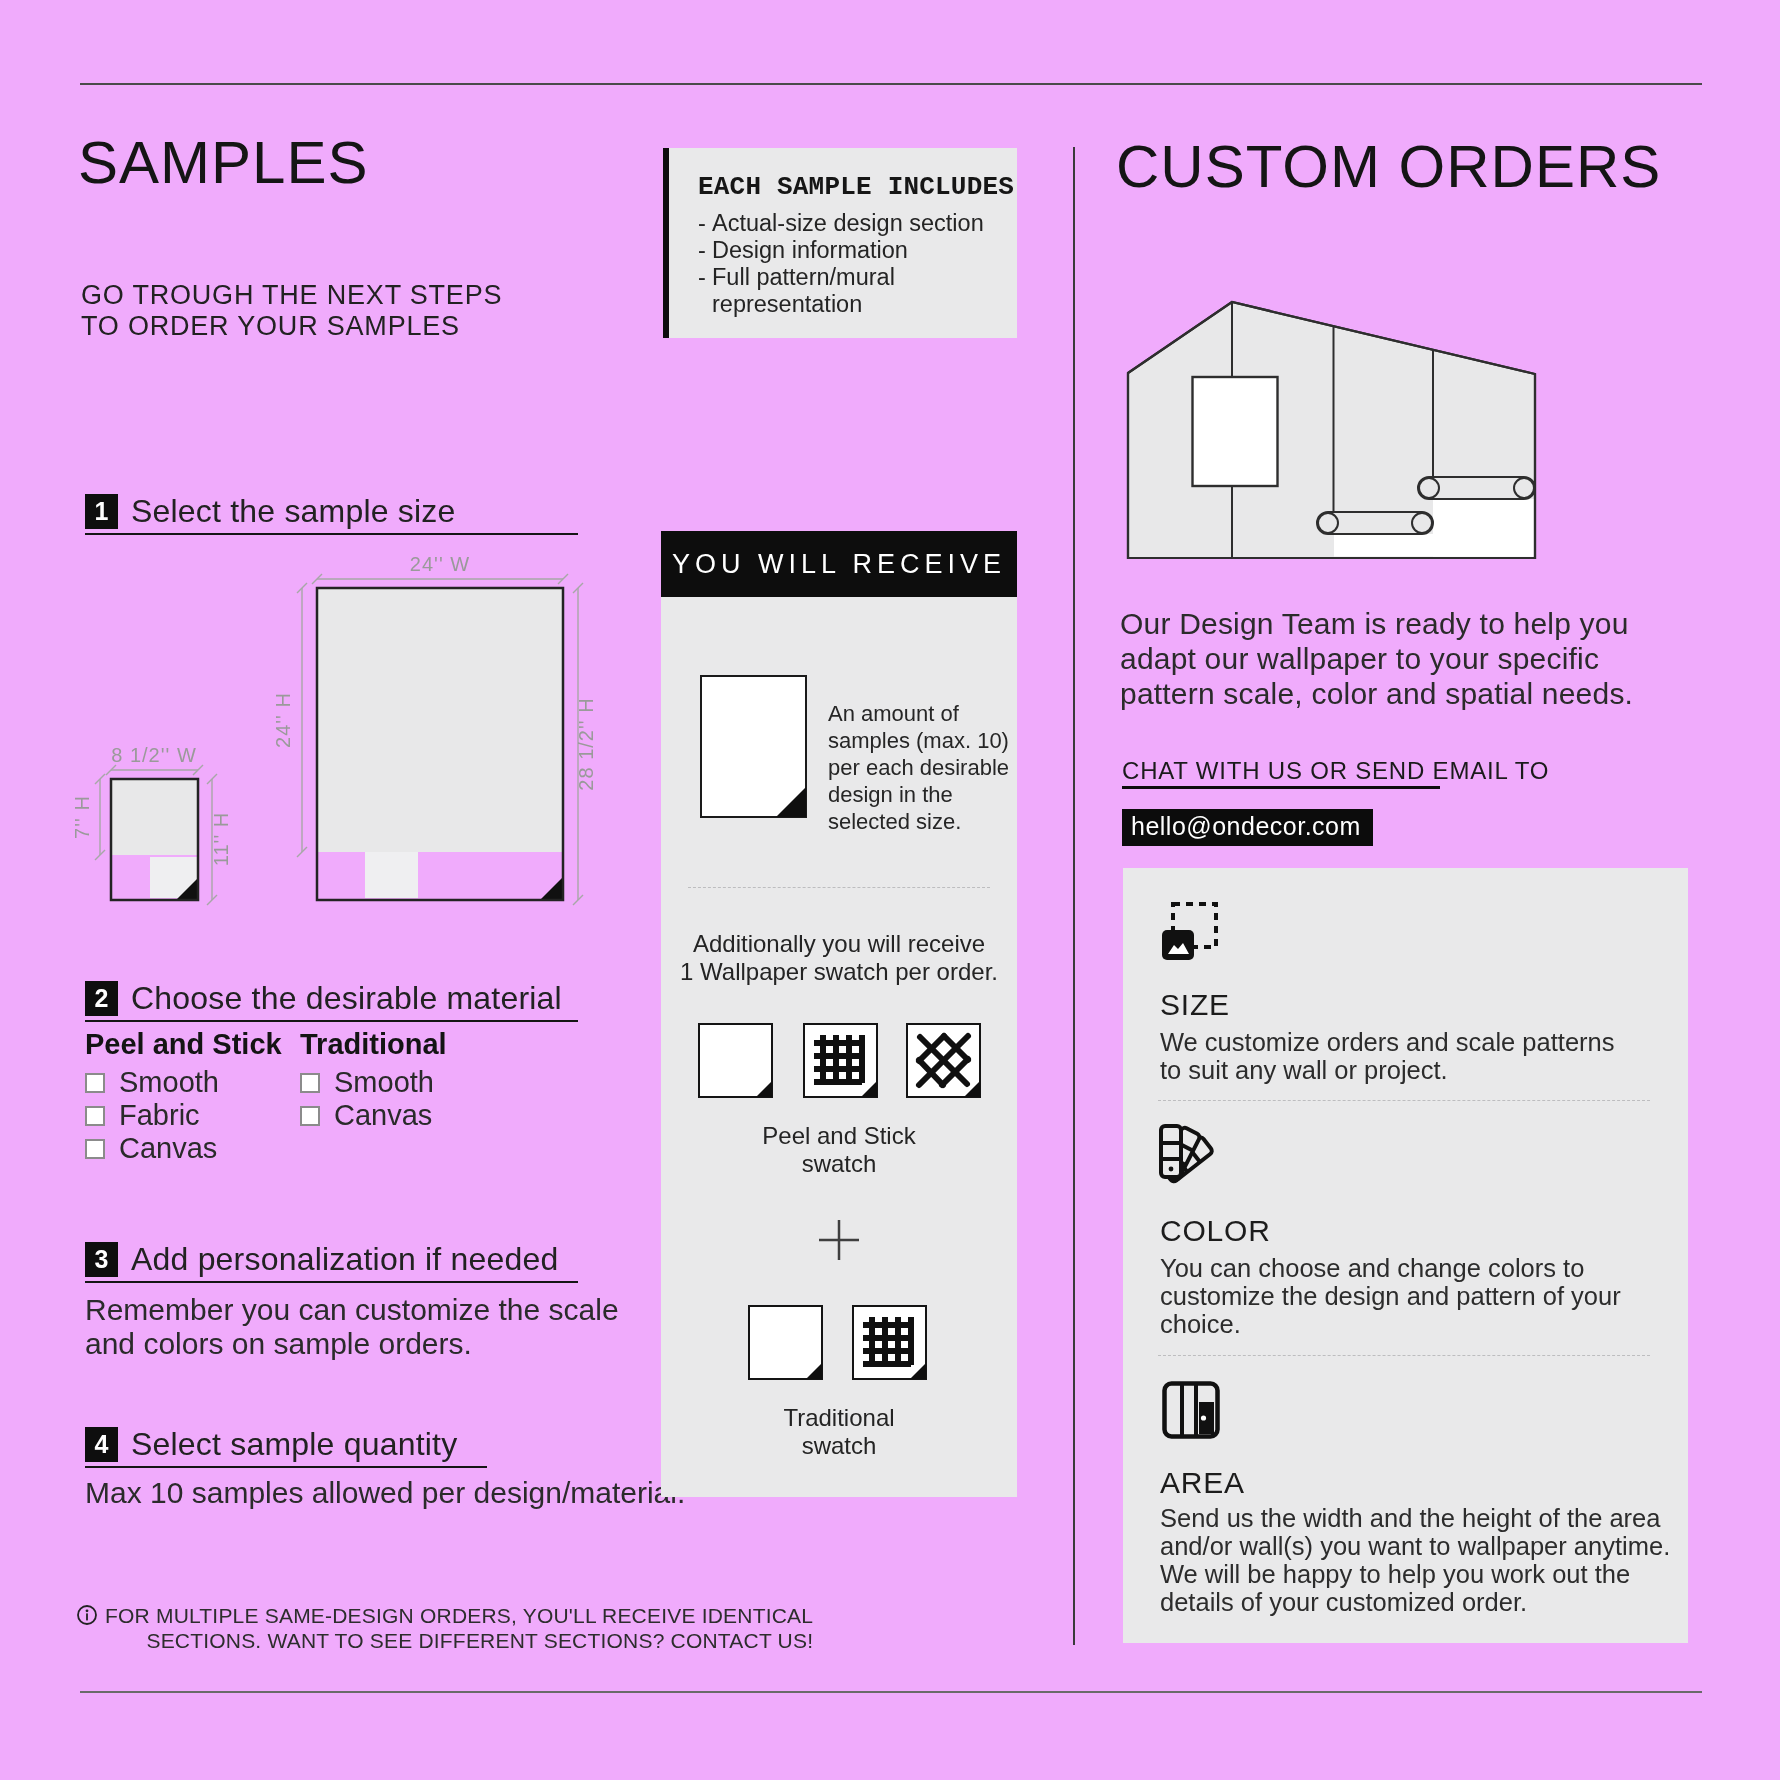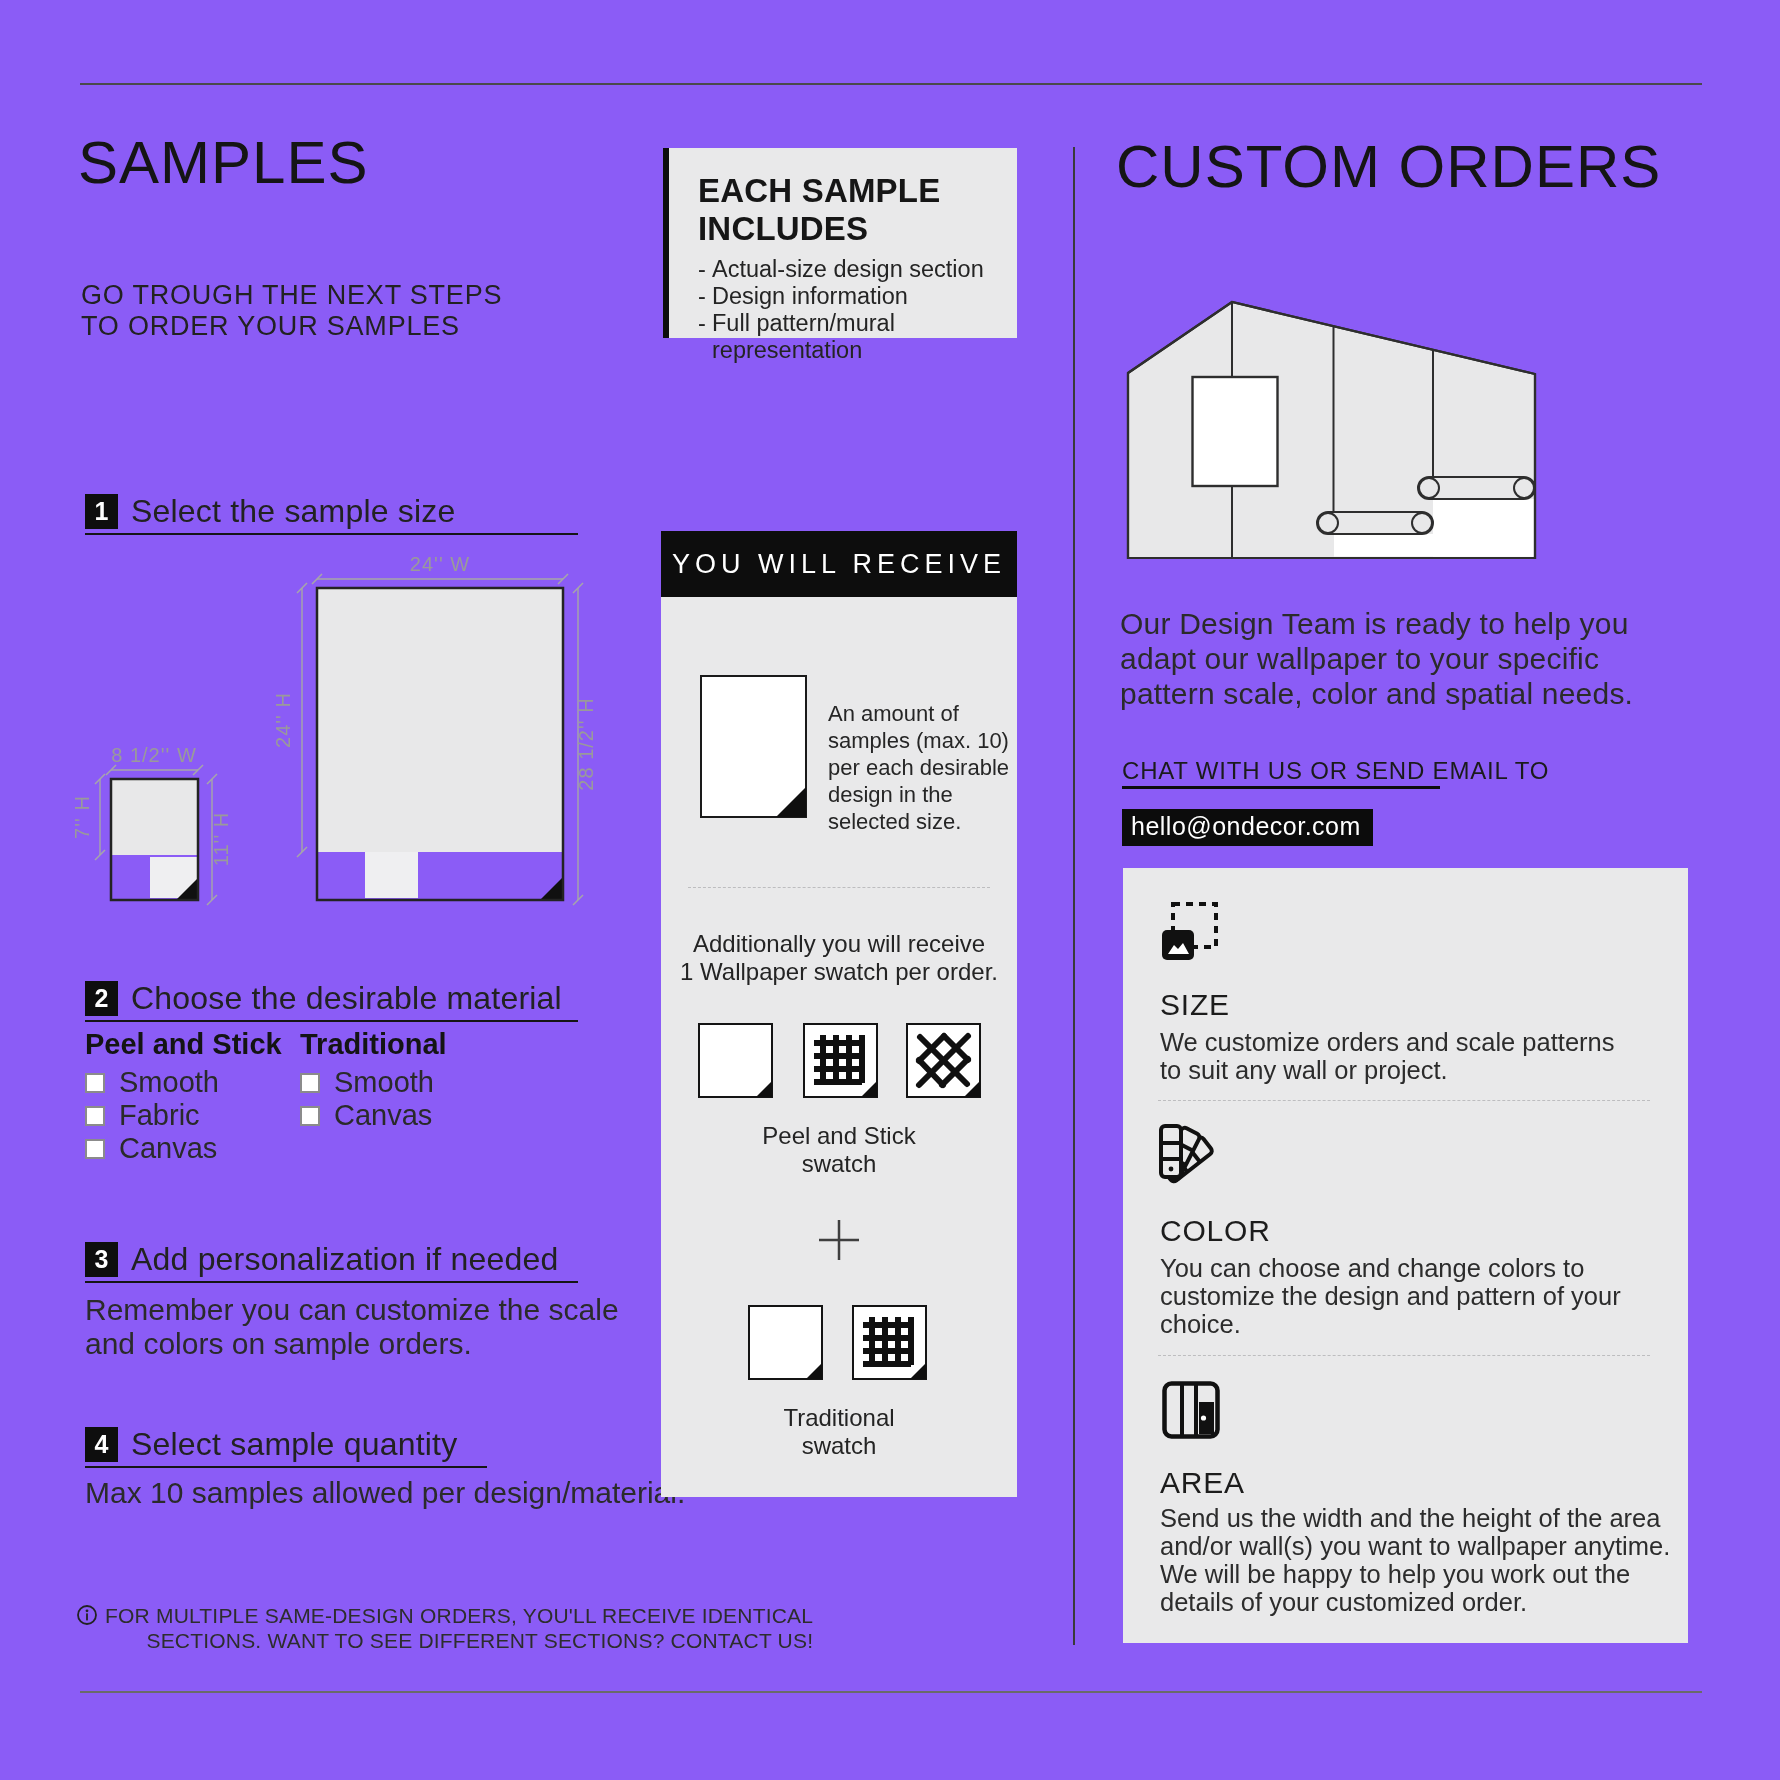--- a/index.html
+++ b/index.html
@@ -1,33 +1,33 @@
 <!DOCTYPE html>
 <html><head>
 <meta charset="utf-8">
 <style>
   html,body{margin:0;padding:0;background:#fff;}
-  .page{position:relative;width:1780px;height:1780px;background:#8b5cf6;overflow:hidden;
+  .page{position:relative;width:1780px;height:1780px;background:#f0abfc;overflow:hidden;
         font-family:"Liberation Sans", sans-serif;color:#1f1f1f;}
   .abs{position:absolute;}
   .rule{position:absolute;height:2px;background:#4a4a4a;}
   .vdivider{position:absolute;width:2px;background:#3a3a3a;}
   .big-title{position:absolute;font-size:60px;font-weight:500;letter-spacing:1px;color:#151515;white-space:nowrap;}
   .intro-line{font-size:27px;letter-spacing:.8px;color:#222;line-height:31px;white-space:nowrap;}
   .step{position:absolute;display:flex;align-items:center;border-bottom:2.5px solid #151515;padding-bottom:3px;}
   .stepnum{width:33px;height:35px;background:#0e0e0e;color:#fff;display:flex;align-items:center;justify-content:center;
            font-size:25px;font-weight:600;flex:0 0 33px;}
   .steplabel{font-size:32px;color:#222;padding-left:13px;white-space:nowrap;letter-spacing:.2px;}
   .mat-title{position:absolute;font-size:29px;font-weight:700;color:#141414;white-space:nowrap;}
   .mat-row{position:absolute;display:flex;align-items:center;font-size:29px;color:#2a2a2a;white-space:nowrap;}
   .cbox{width:16px;height:16px;border:2px solid #8b8b8b;margin-right:14px;background:#fff;}
   .body-line{font-size:30px;color:#2b2b2b;line-height:34px;white-space:nowrap;}
   .footnote-line{font-size:21px;letter-spacing:.2px;color:#2d2d2d;line-height:25px;white-space:nowrap;}
   .includes-box{position:absolute;background:#e9e9ea;border-left:6px solid #0d0d0d;box-sizing:border-box;padding:24px 0 0 29px;}
-  .inc-title{font-size:33px;font-weight:700;color:#161616;letter-spacing:.2px;}
+  .inc-title{font-size:26px;font-weight:700;color:#161616;letter-spacing:.2px;font-family:Liberation Mono, monospace;}
   .inc-items{margin-top:8px;width:316px;}
   .inc-item{display:flex;font-size:23.5px;line-height:27px;color:#242424;}
   .inc-item .dash{flex:0 0 14px;}
   .receive-bar{position:absolute;background:#0d0d0d;color:#fff;display:flex;align-items:center;justify-content:center;
                font-size:27px;letter-spacing:5px;white-space:nowrap;}
   .receive-panel{position:absolute;background:#e9e9ea;}
   .paper-icon{position:absolute;background:#fff;border:2.5px solid #1a1a1a;box-sizing:border-box;}
   .fold{position:absolute;right:-1px;bottom:-1px;width:0;height:0;border-style:solid;}
   .fold16{border-width:0 0 16px 16px;border-color:transparent transparent #0f0f0f transparent;}
   .fold30{border-width:0 0 30px 30px;border-color:transparent transparent #0f0f0f transparent;}

